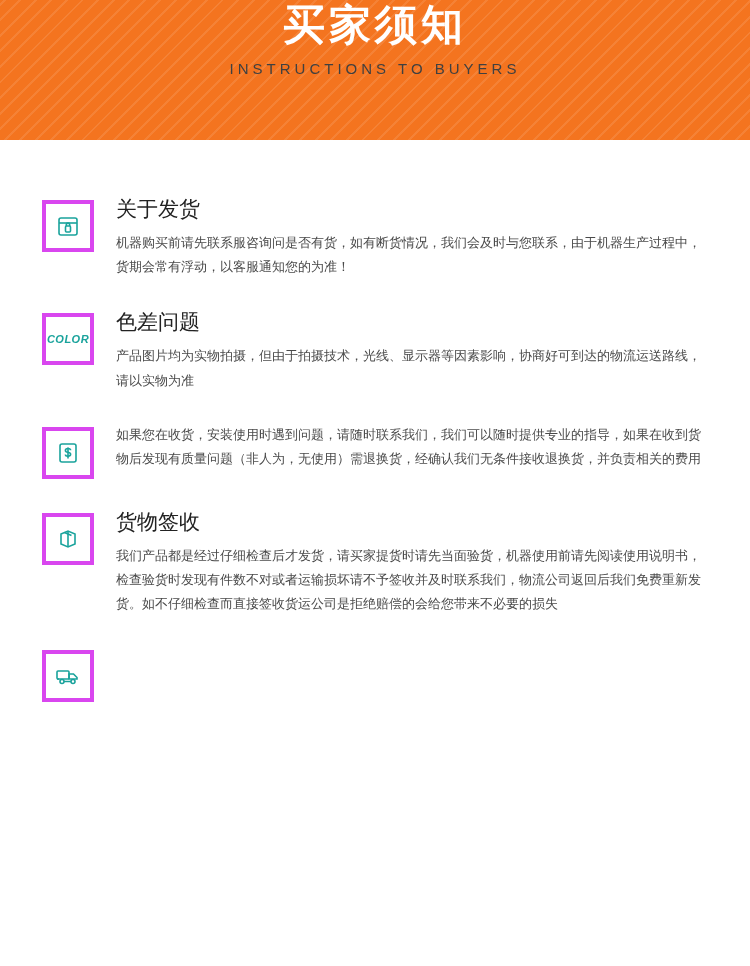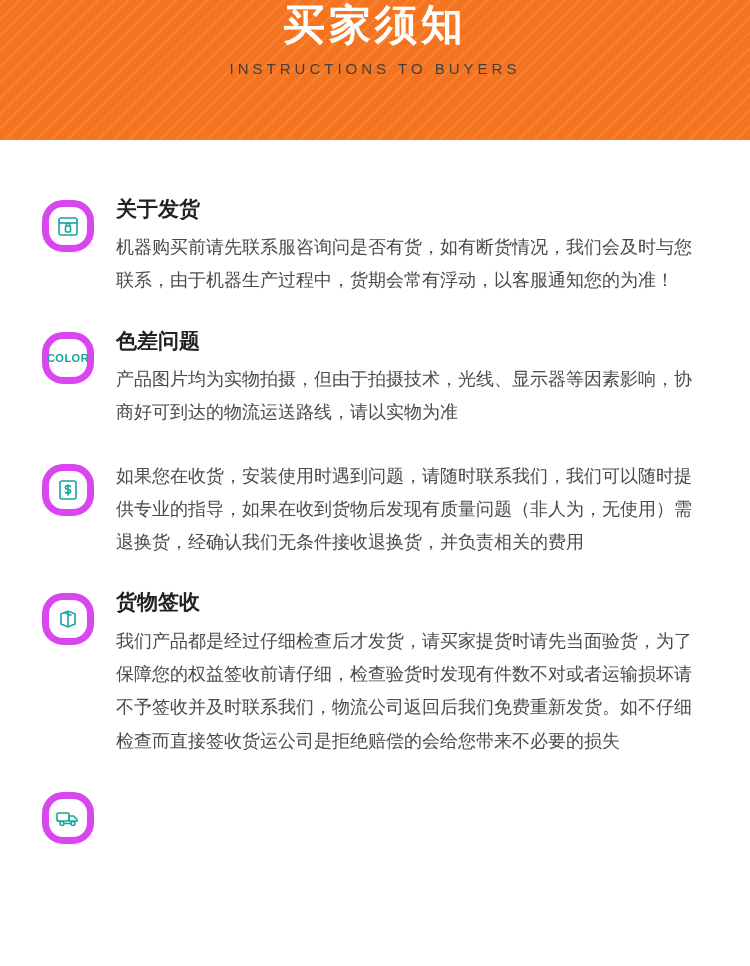--- a/index.html
+++ b/index.html
@@ -60,47 +60,48 @@
   }
   .section {
     display: flex;
     align-items: flex-start;
     margin-bottom: 30px;
   }
   .icon-box {
     flex: 0 0 auto;
     width: 52px;
     height: 52px;
-    border: 7px solid #d946ef;
-    border-radius: 21px;
+    border: 4px solid #d946ef;
+    border-radius: 0;
     margin-right: 22px;
     margin-top: 4px;
     display: flex;
     align-items: center;
     justify-content: center;
     box-sizing: border-box;
     color: #1aa39c;
+    font-style: italic;
   }
   .icon-box svg { display: block; }
   .icon-text {
     font-size: 11px;
     font-weight: bold;
     letter-spacing: 0.5px;
     color: #1aa39c;
   }
   .sec-body { flex: 1 1 auto; }
   .sec-title {
     font-size: 21px;
-    font-weight: bold;
+    font-weight: normal;
     color: #222;
     margin: 0 0 10px 0;
     line-height: 1.2;
   }
   .sec-para {
-    font-size: 18px;
+    font-size: 13px;
     line-height: 1.85;
     color: #4a4a4a;
     margin: 0;
   }
   .sec-list {
     margin: 0;
     padding: 0;
     list-style: none;
   }
   .sec-list li {
@@ -164,21 +165,21 @@
   <div class="section">
     <div class="icon-box">
       <svg width="26" height="26" viewBox="0 0 26 26" fill="none" stroke="#1aa39c" stroke-width="1.6">
         <path d="M6 8 L13 5 L20 8 v10 l-7 3 -7-3 Z"></path>
         <path d="M13 5 v16"></path>
         <path d="M9.5 6.5 L16.5 9.5"></path>
       </svg>
     </div>
     <div class="sec-body">
       <h2 class="sec-title">货物签收</h2>
-      <p class="sec-para">我们产品都是经过仔细检查后才发货，请买家提货时请先当面验货，为了保障您的权益签收前请仔细，检查验货时发现有件数不对或者运输损坏请不予签收并及时联系我们，物流公司返回后我们免费重新发货。如不仔细检查而直接签收货运公司是拒绝赔偿的会给您带来不必要的损失</p>
+      <p class="sec-para">我们产品都是经过仔细检查后才发货，请买家提货时请先当面验货，机器使用前请先阅读使用说明书，检查验货时发现有件数不对或者运输损坏请不予签收并及时联系我们，物流公司返回后我们免费重新发货。如不仔细检查而直接签收货运公司是拒绝赔偿的会给您带来不必要的损失</p>
     </div>
   </div>
 
   <div class="section">
     <div class="icon-box">
       <svg width="28" height="26" viewBox="0 0 28 26" fill="none" stroke="#1aa39c" stroke-width="1.6">
         <rect x="3" y="8" width="12" height="8" rx="1"></rect>
         <path d="M15 11 h4.5 l3.5 3.5 V16 H15 Z"></path>
         <circle cx="8" cy="18.5" r="2"></circle>
         <circle cx="19" cy="18.5" r="2"></circle>

